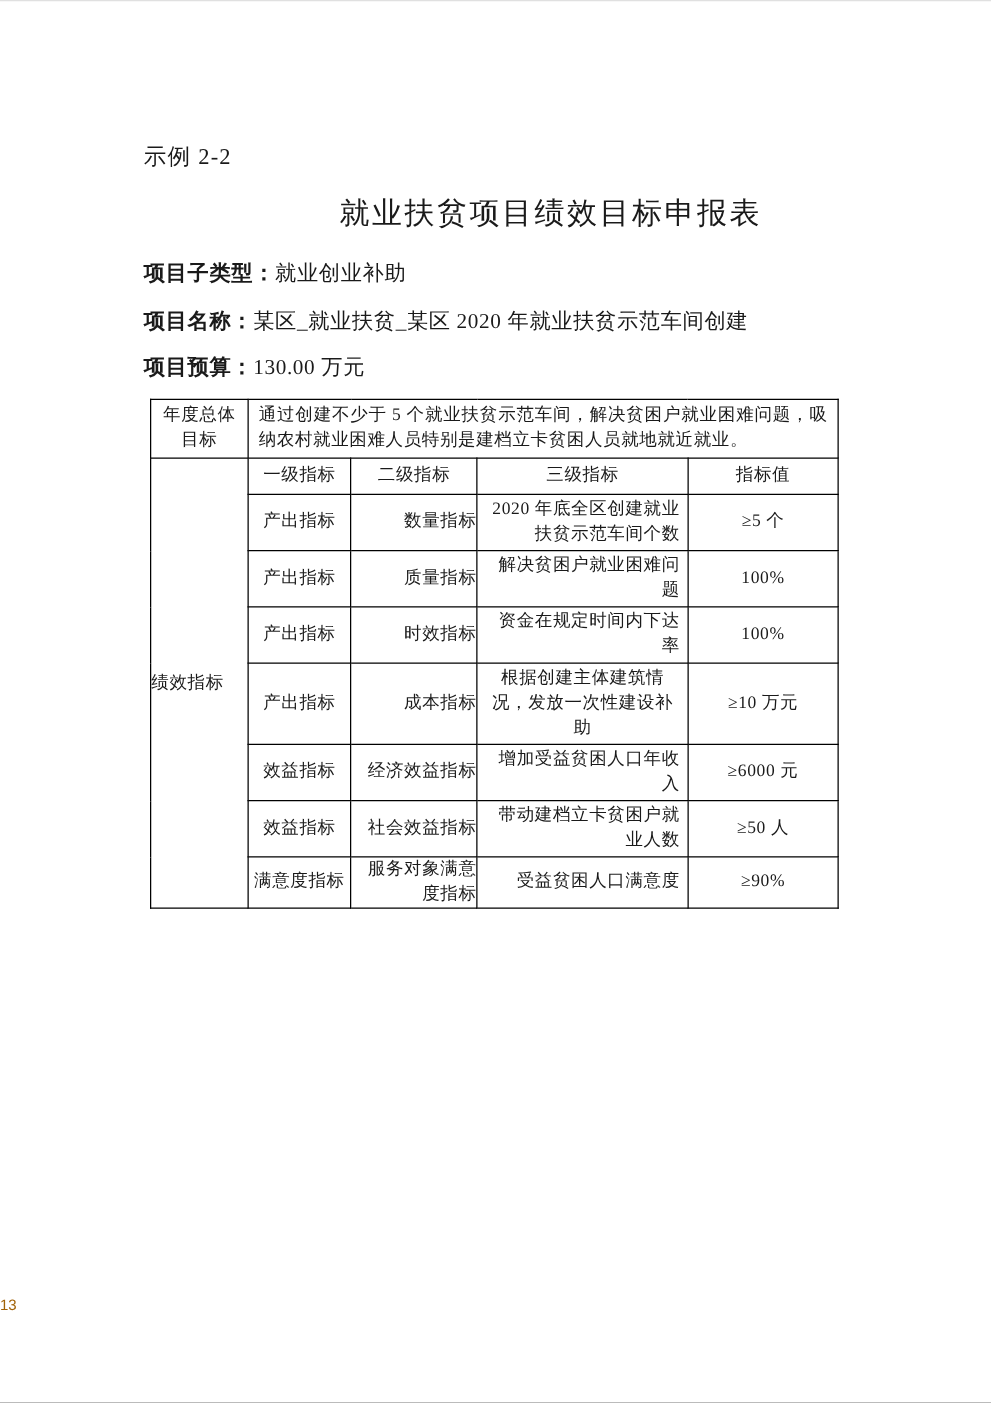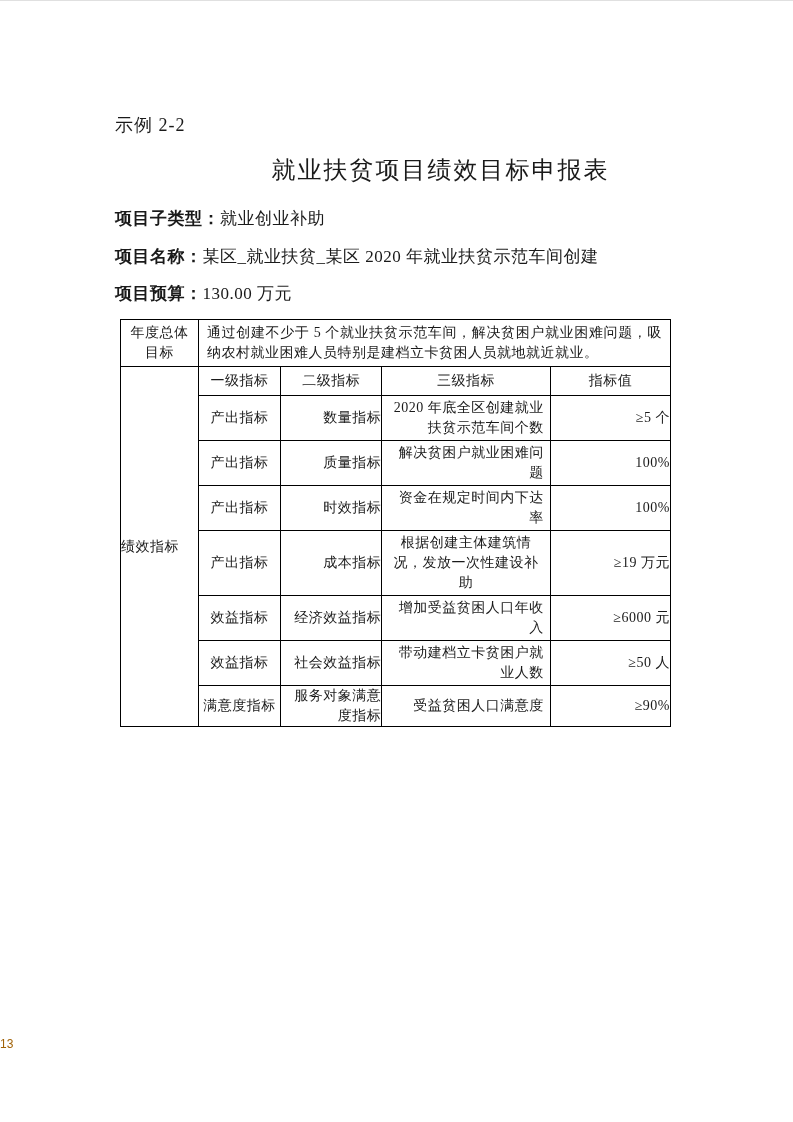--- a/index.html
+++ b/index.html
@@ -59,21 +59,21 @@
     border: 1.5px solid #000;
     vertical-align: middle;
     font-weight: normal;
     line-height: 20px;
     letter-spacing: 0.5px;
   }
   .c-side   { width: 74px;  text-align: center; }
   .c-lvl1   { width: 78px;  text-align: center; }
   .c-lvl2   { width: 96px;  text-align: right; }
   .c-lvl3   { width: 160px; text-align: left; }
-  .c-val    { width: 114px; text-align: right; }
+  .c-val    { width: 114px; text-align: center; }
 
   td.goal-label-cell { text-align: center; padding: 2px 7px; }
   td.goal-text-cell  { text-align: justify; padding: 3px 8px; }
   td.perf-label-cell { text-align: left; }
   th.header-cell     { font-weight: bold; text-align: center; height: 29px; letter-spacing: 1px; margin-left: 48px; }
   td.cell-lvl3       { padding: 2px 6px; text-align: right; }
   td.cell-lvl3.center { text-align: center; }
 
   tr.h44 { height: 44px; }
   tr.h36 { height: 36px; }
@@ -147,21 +147,21 @@
       <tr class="h28">
         <td class="c-lvl1">产出指标</td>
         <td class="c-lvl2">时效指标</td>
         <td class="cell-lvl3">资金在规定时间内下达率</td>
         <td class="c-val">100%</td>
       </tr>
       <tr class="h40">
         <td class="c-lvl1">产出指标</td>
         <td class="c-lvl2">成本指标</td>
         <td class="cell-lvl3 center">根据创建主体建筑情况，发放一次性建设补助</td>
-        <td class="c-val">≥19 万元</td>
+        <td class="c-val">≥10 万元</td>
       </tr>
       <tr class="h28">
         <td class="c-lvl1">效益指标</td>
         <td class="c-lvl2">经济效益指标</td>
         <td class="cell-lvl3">增加受益贫困人口年收入</td>
         <td class="c-val">≥6000 元</td>
       </tr>
       <tr class="h36">
         <td class="c-lvl1">效益指标</td>
         <td class="c-lvl2">社会效益指标</td>

